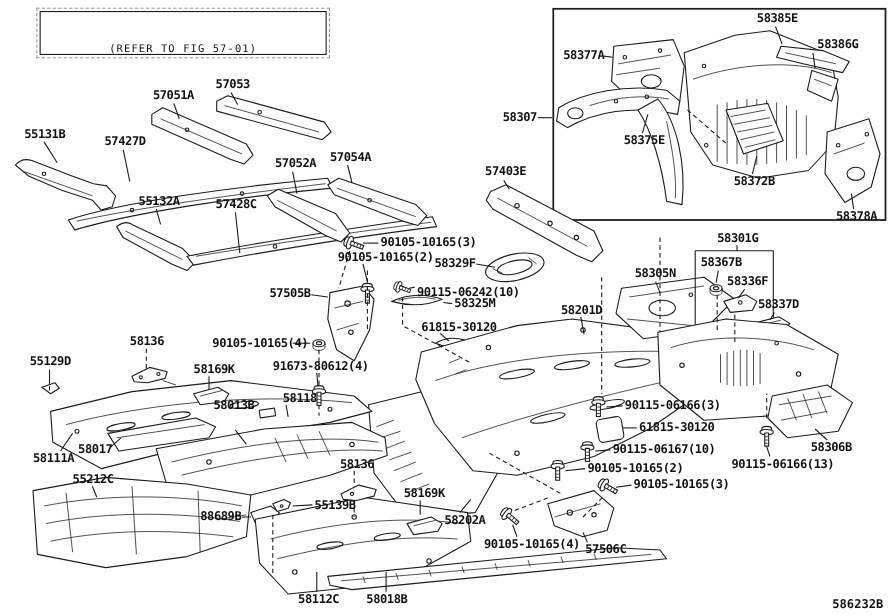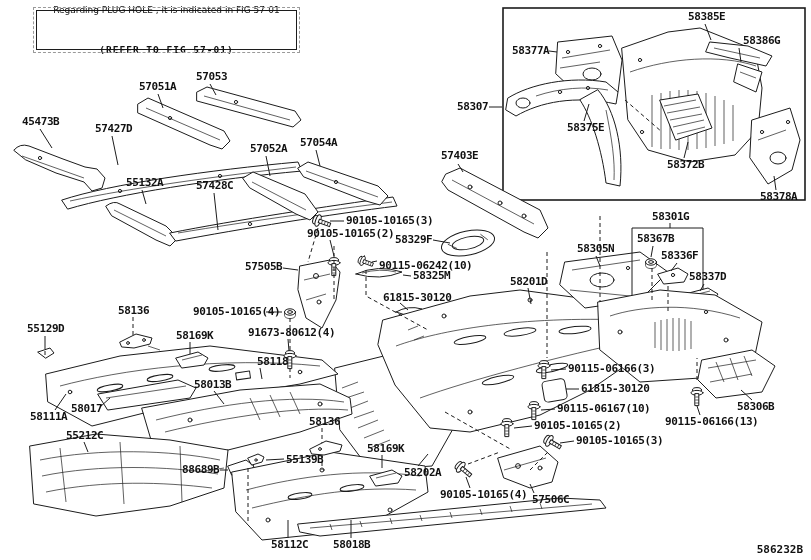--- a/index.html
+++ b/index.html
@@ -6,21 +6,21 @@
   #stage{position:relative;width:811px;height:560px;background:#fff;overflow:hidden;
          font-family:"DejaVu Sans Mono","Liberation Mono",monospace;}
   .plabel{position:absolute;font-size:11px;font-weight:bold;color:#111;
           letter-spacing:-0.4px;white-space:nowrap;line-height:12px;}
   #noteBox{position:absolute;left:36px;top:10px;width:259px;height:38px;
            border:1.6px solid #1c1c1c;outline:1px dashed #9a9a9a;outline-offset:2px;
            display:flex;flex-direction:column;justify-content:center;align-items:center;
            text-align:center;background:#fff;}
   #noteBox .jp{font-size:10px;color:#111;font-family:"DejaVu Sans",sans-serif;line-height:12px;}
   #noteBox .en{font-size:9px;color:#111;font-family:"DejaVu Sans",sans-serif;line-height:11px;}
-  #noteBox .ref{font-size:9.5px;font-weight:bold;color:#111;letter-spacing:1px;line-height:11px;margin-top:28px;}
+  #noteBox .ref{font-size:9.5px;font-weight:normal;color:#111;letter-spacing:1px;line-height:11px;margin-top:28px;}
   #figNum{position:absolute;right:8px;bottom:4px;font-size:11px;font-weight:bold;color:#111;}
   svg{position:absolute;left:0;top:0;}
   .art{stroke:#1c1c1c;stroke-width:1;fill:#fff;stroke-linejoin:round;stroke-linecap:round;}
   .artn{stroke:#1c1c1c;stroke-width:1;fill:none;stroke-linejoin:round;stroke-linecap:round;}
   .ld{stroke:#1c1c1c;stroke-width:1;fill:none;}
   .dl{stroke:#1c1c1c;stroke-width:1;fill:none;stroke-dasharray:4 3;}
   .hx{stroke:#1c1c1c;stroke-width:.7;fill:none;}
 </style>
 </head>
 <body>
@@ -407,26 +407,25 @@
       <path d="M248,468 L248,524" class="dl"></path>
       <path d="M322,428 L322,443" class="dl"></path>
       <path d="M322,455 L322,470" class="dl"></path>
       <path d="M133,317 L133,336" class="dl"></path>
       <path d="M697,380 L697,358" class="dl"></path>
       <path d="M45,351 L45,358" class="dl"></path>
     </g>
   </svg>
 
   <div id="noteBox">
-    <div class="en">Regarding PLUG HOLE , it is indicated in FIG 57-01</div>
     <div class="ref">(REFER TO FIG 57-01)</div>
   </div>
 
   <div>
-      <span class="plabel" style="left: 22px; top: 116px;">45473B</span>
+      <span class="plabel" style="left: 22px; top: 116px;">55131B</span>
       <span class="plabel" style="left: 95px; top: 123px;">57427D</span>
       <span class="plabel" style="left: 139px; top: 81px;">57051A</span>
       <span class="plabel" style="left: 196px; top: 71px;">57053</span>
       <span class="plabel" style="left: 126px; top: 177px;">55132A</span>
       <span class="plabel" style="left: 196px; top: 180px;">57428C</span>
       <span class="plabel" style="left: 250px; top: 143px;">57052A</span>
       <span class="plabel" style="left: 300px; top: 137px;">57054A</span>
       <span class="plabel" style="left: 441px; top: 150px;">57403E</span>
       <span class="plabel" style="left: 346px; top: 215px;">90105-10165(3)</span>
       <span class="plabel" style="left: 307px; top: 228px;">90105-10165(2)</span>
@@ -434,21 +433,21 @@
       <span class="plabel" style="left: 379px; top: 260px;">90115-06242(10)</span>
       <span class="plabel" style="left: 413px; top: 270px;">58325M</span>
       <span class="plabel" style="left: 383px; top: 292px;">61815-30120</span>
       <span class="plabel" style="left: 245px; top: 261px;">57505B</span>
       <span class="plabel" style="left: 193px; top: 306px;">90105-10165(4)</span>
       <span class="plabel" style="left: 248px; top: 327px;">91673-80612(4)</span>
       <span class="plabel" style="left: 257px; top: 356px;">58118</span>
       <span class="plabel" style="left: 27px; top: 323px;">55129D</span>
       <span class="plabel" style="left: 118px; top: 305px;">58136</span>
       <span class="plabel" style="left: 176px; top: 330px;">58169K</span>
-      <span class="plabel" style="left: 194px; top: 379px;">58013B</span>
+      <span class="plabel" style="left: 194px; top: 363px;">58013B</span>
       <span class="plabel" style="left: 71px; top: 403px;">58017</span>
       <span class="plabel" style="left: 30px; top: 411px;">58111A</span>
       <span class="plabel" style="left: 66px; top: 430px;">55212C</span>
       <span class="plabel" style="left: 510px; top: 276px;">58201D</span>
       <span class="plabel" style="left: 577px; top: 243px;">58305N</span>
       <span class="plabel" style="left: 652px; top: 211px;">58301G</span>
       <span class="plabel" style="left: 637px; top: 233px;">58367B</span>
       <span class="plabel" style="left: 661px; top: 250px;">58336F</span>
       <span class="plabel" style="left: 689px; top: 271px;">58337D</span>
       <span class="plabel" style="left: 568px; top: 363px;">90115-06166(3)</span>

